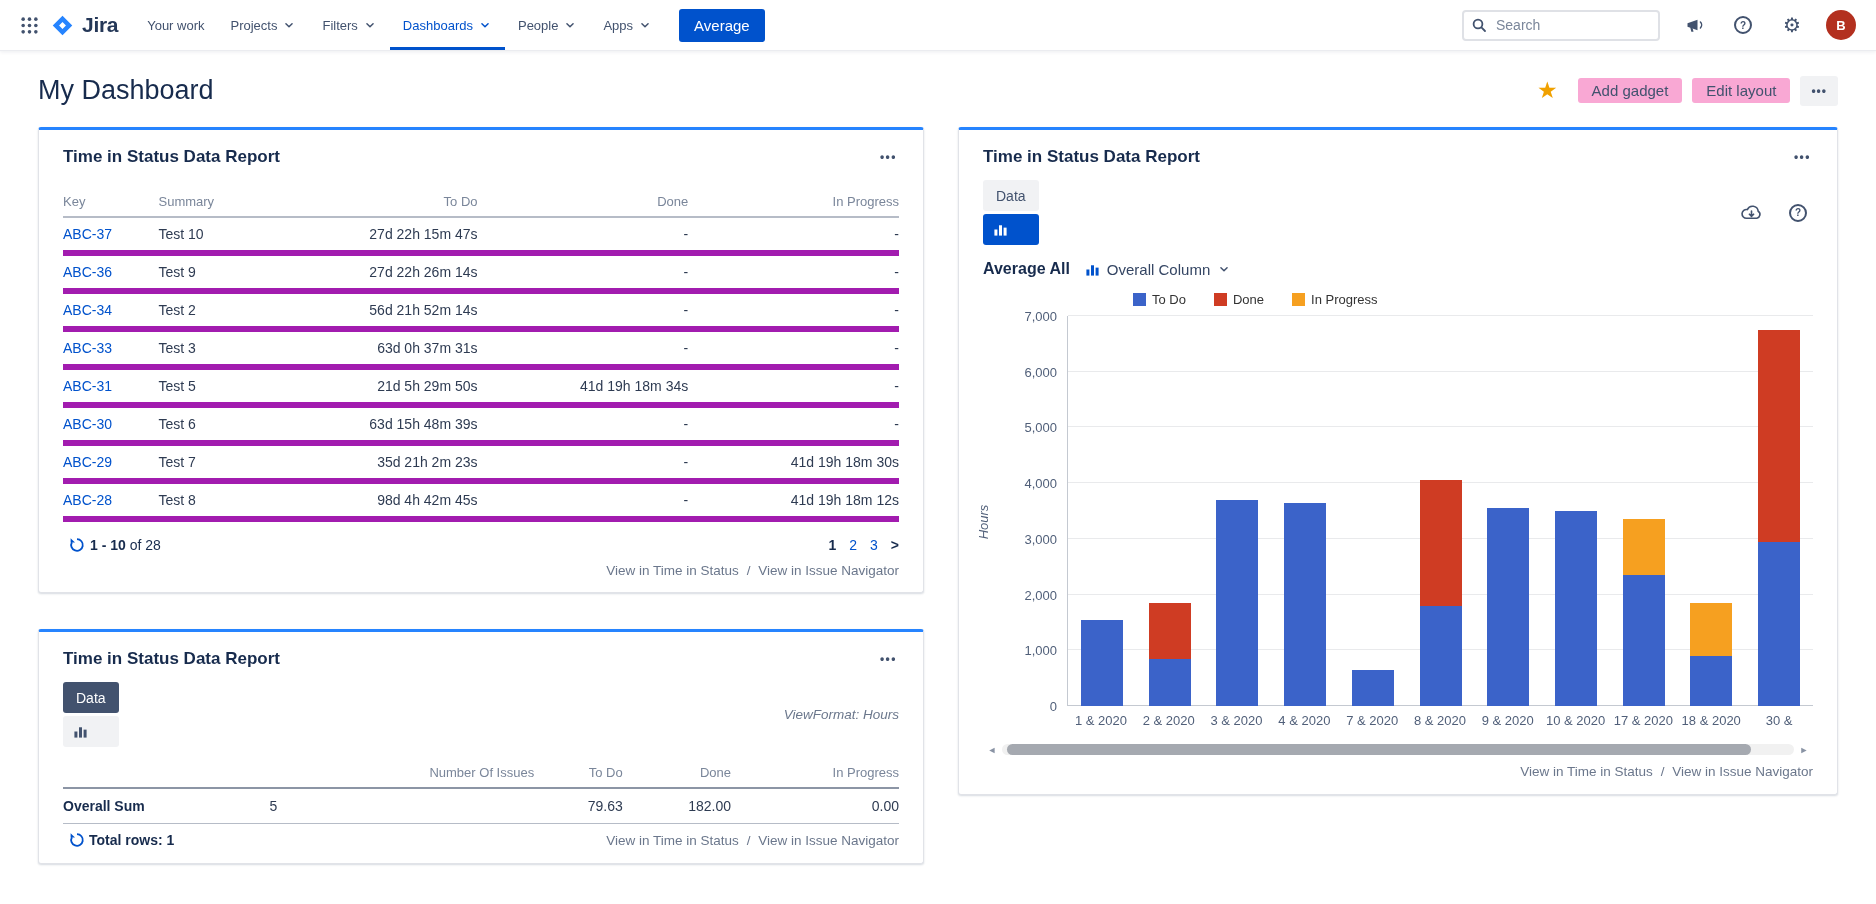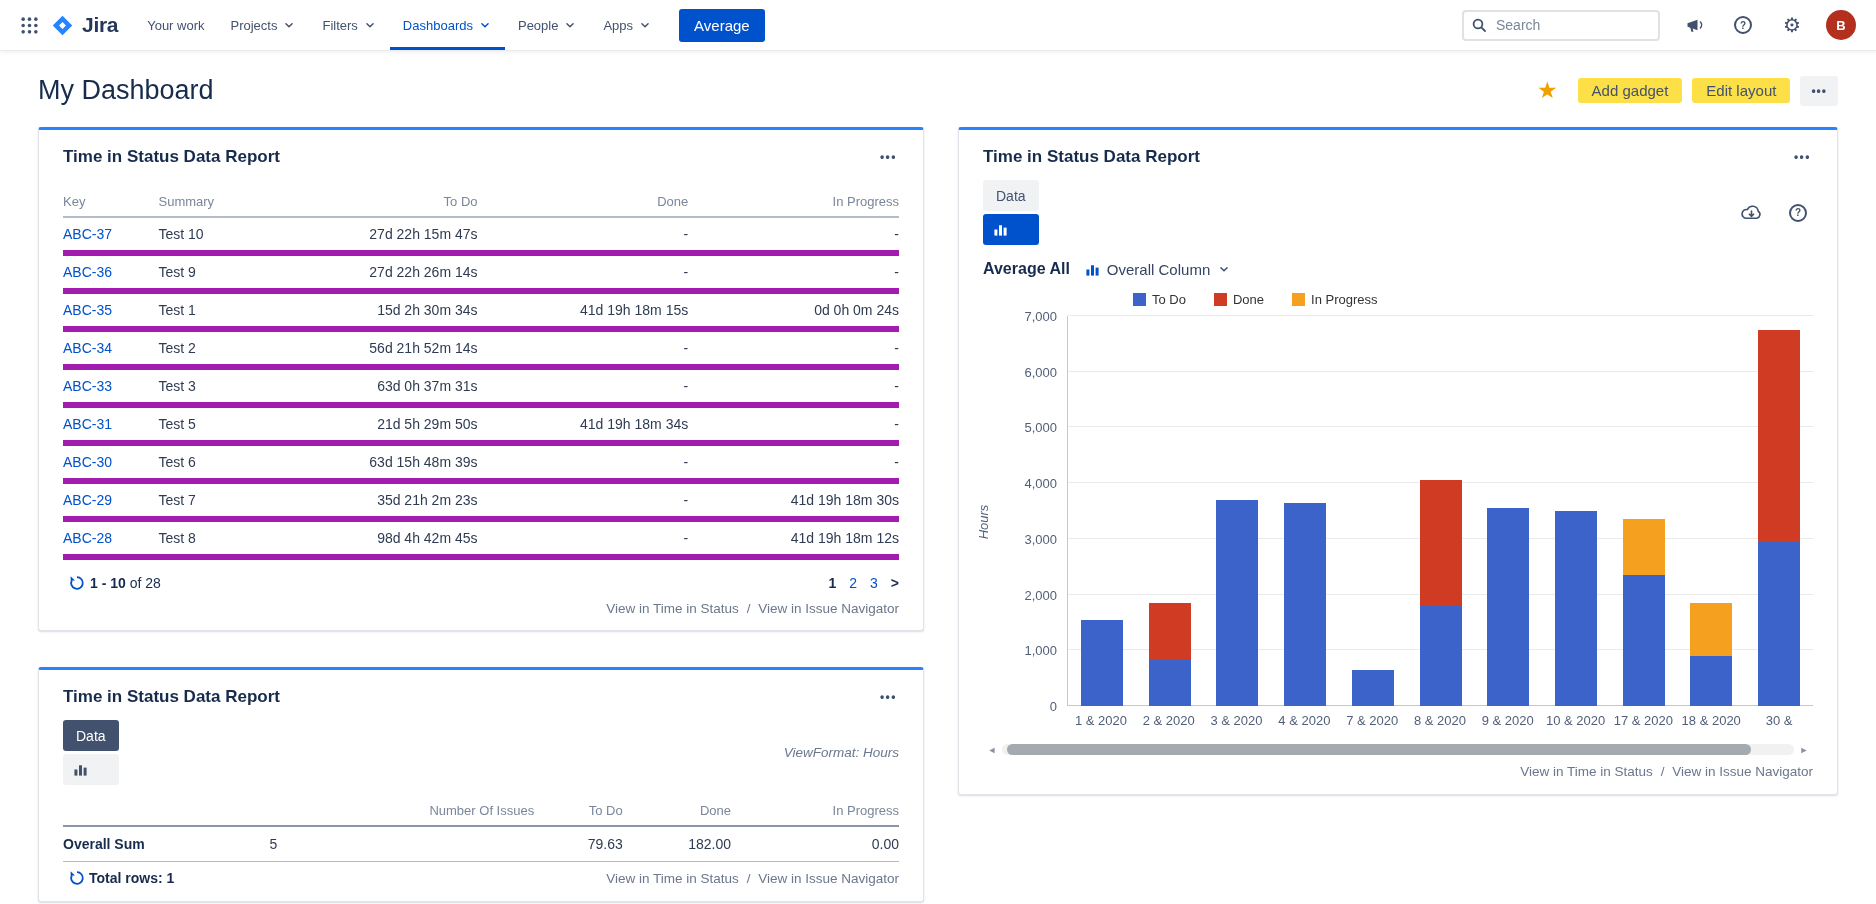--- a/index.html
+++ b/index.html
@@ -32,21 +32,21 @@
   .help-ring { width:18px; height:18px; border:2px solid #42526E; border-radius:50%; display:grid;
                place-items:center; font-size:10px; font-weight:700; color:#42526E; }
   .avatar { width:30px; height:30px; border-radius:50%; background:#B3301F; color:#fff; font-size:13px;
             font-weight:700; display:grid; place-items:center; cursor:pointer; }
 
   
   .page-head { display:flex; align-items:center; justify-content:space-between; padding:25px 38px 21px; }
   .page-title { font-size:27px; font-weight:500; color:#172B4D; margin:0; }
   .head-actions { display:flex; align-items:center; gap:10px; }
   .star-btn { font-size:23px; color:#F0A100; margin-right:10px; line-height:1; padding:0; }
-  .soft-btn { background:#fde047; color:#42526E; font-size:15px; font-weight:500; padding:4px 14px; border-radius:3px; }
+  .soft-btn { background:#f9a8d4; color:#42526E; font-size:15px; font-weight:500; padding:4px 14px; border-radius:3px; }
   .more-soft { background:#F1F2F4; color:#42526E; border-radius:3px; padding:8px 11px; font-size:12px;
                letter-spacing:1px; font-weight:700; }
 
   
   .content { display:flex; gap:34px; padding:0 38px; align-items:flex-start; }
   .col-left { width:886px; flex:none; display:flex; flex-direction:column; gap:36px; }
   .col-right { flex:1; }
   .gadget { background:#fff; border:1px solid #E1E3E8; border-top:3px solid #2684FF; border-radius:3px;
             box-shadow:0 1px 2px rgba(9,30,66,.16); }
   .g-head { display:flex; align-items:center; justify-content:space-between; padding:16px 24px 8px; }
@@ -251,27 +251,20 @@
                 <td class="ar">-</td>
               </tr>
               <tr>
                 <td class="al"><a class="key-link">ABC-36</a></td>
                 <td class="al">Test 9</td>
                 <td class="ar">27d 22h 26m 14s</td>
                 <td class="ar">-</td>
                 <td class="ar">-</td>
               </tr>
               <tr>
-                <td class="al"><a class="key-link">ABC-35</a></td>
-                <td class="al">Test 1</td>
-                <td class="ar">15d 2h 30m 34s</td>
-                <td class="ar">41d 19h 18m 15s</td>
-                <td class="ar">0d 0h 0m 24s</td>
-              </tr>
-              <tr>
                 <td class="al"><a class="key-link">ABC-34</a></td>
                 <td class="al">Test 2</td>
                 <td class="ar">56d 21h 52m 14s</td>
                 <td class="ar">-</td>
                 <td class="ar">-</td>
               </tr>
               <tr>
                 <td class="al"><a class="key-link">ABC-33</a></td>
                 <td class="al">Test 3</td>
                 <td class="ar">63d 0h 37m 31s</td>

